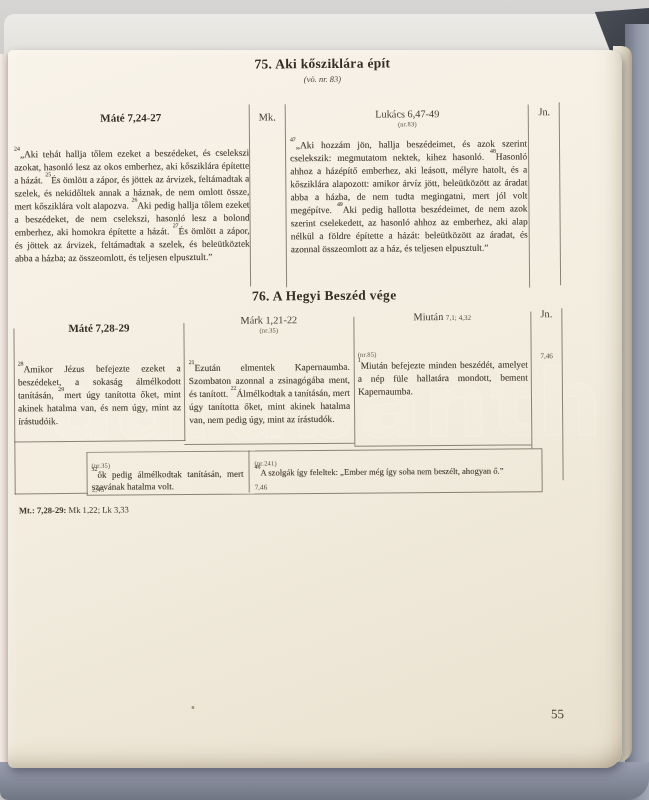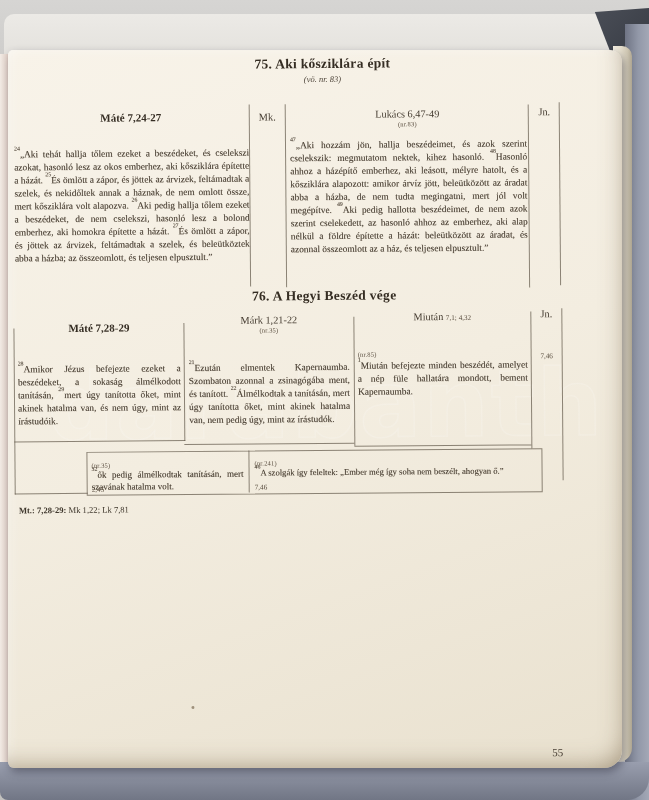--- a/index.html
+++ b/index.html
@@ -36,21 +36,21 @@
         text-shadow:0.2px 0.2px 0.5px rgba(90,75,55,.45);}
   .body sup,.subbody sup{font-size:5.8px;line-height:0;position:relative;top:-3px;}
   .subbody{font-size:9px;line-height:11.5px;text-align:justify;color:#4a4136;
            text-shadow:0.2px 0.2px 0.5px rgba(90,75,55,.45);}
   .nowrap{white-space:nowrap;font-size:8.6px;}
   .vl{position:absolute;width:1px;background:#63594b;opacity:.72;}
   .hl{position:absolute;height:1px;background:#63594b;opacity:.72;}
   .box{position:absolute;border:1px solid rgba(99,89,75,.72);}
   .footer{font-size:8.6px;color:#3f372c;}
   .footer b{font-weight:700;}
-  .pagenum{font-size:11px;color:#4a4136;margin-top:40px;}
+  .pagenum{font-size:13px;color:#4a4136;}
   .watermark{left:28px;top:352px;width:596px;text-align:center;
              font-family:"DejaVu Sans", sans-serif;font-weight:700;font-size:92px;letter-spacing:2px;
              color:rgba(255,255,255,0.10);-webkit-text-stroke:1.4px rgba(255,255,255,.55);
              opacity:.3;pointer-events:none;}
   .speck{left:189px;top:705px;width:3px;height:3px;border-radius:50%;background:#8a7a64;opacity:.8;}
 </style>
 </head>
 <body>
 
 <div class="photo">
@@ -115,21 +115,21 @@
 
       <div class="abs refsm" style="left:91px;top:452px;">2,45</div>
       <div class="abs note" style="left:91px;top:460px;">(nr.35)</div>
       <div class="abs subbody" style="left:91px;top:468px;width:152px;"><sup>32</sup>ők pedig álmélkodtak tanításán, mert szavának hatalma volt.</div>
 
       <div class="abs refsm" style="left:254px;top:451px;">7,46</div>
       <div class="abs note" style="left:254px;top:459px;">(nr.241)</div>
       <div class="abs subbody nowrap" style="left:254px;top:467px;width:284px;"><sup>46</sup>A szolgák így feleltek: „Ember még így soha nem beszélt, ahogyan ő.”</div>
 
       <div class="abs footer" style="left:18px;top:503px;">
-        <b>Mt.: 7,28-29:</b><span> Mk 1,22; Lk 7,81</span>
+        <b>Mt.: 7,28-29:</b><span> Mk 1,22; Lk 3,33</span>
       </div>
 
       <div class="abs pagenum center" style="left:540px;top:708px;width:30px;">55</div>
 
       <div class="abs speck"></div>
     </div>
   </div>
 </div>
 
 </body></html>

